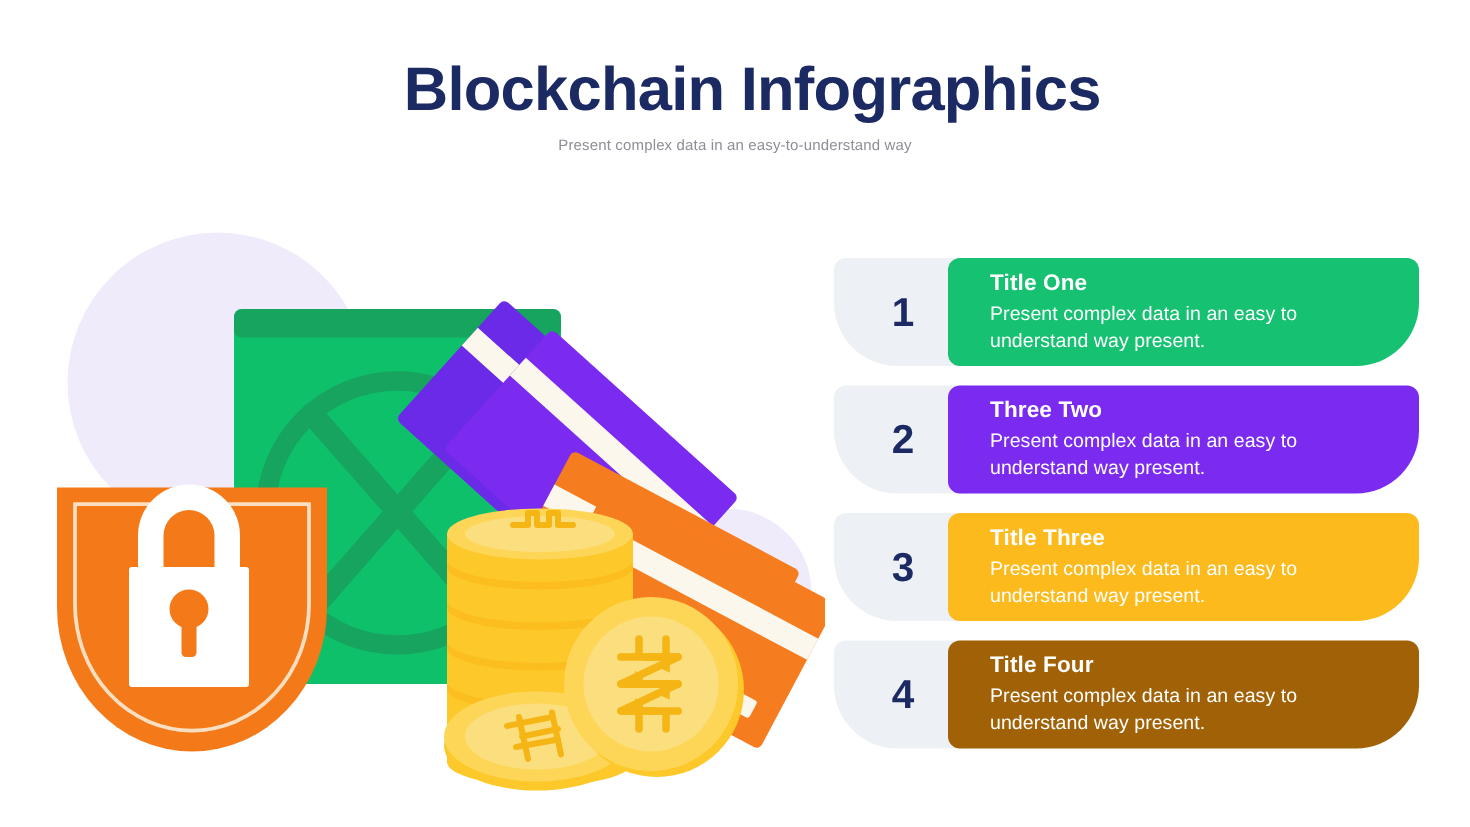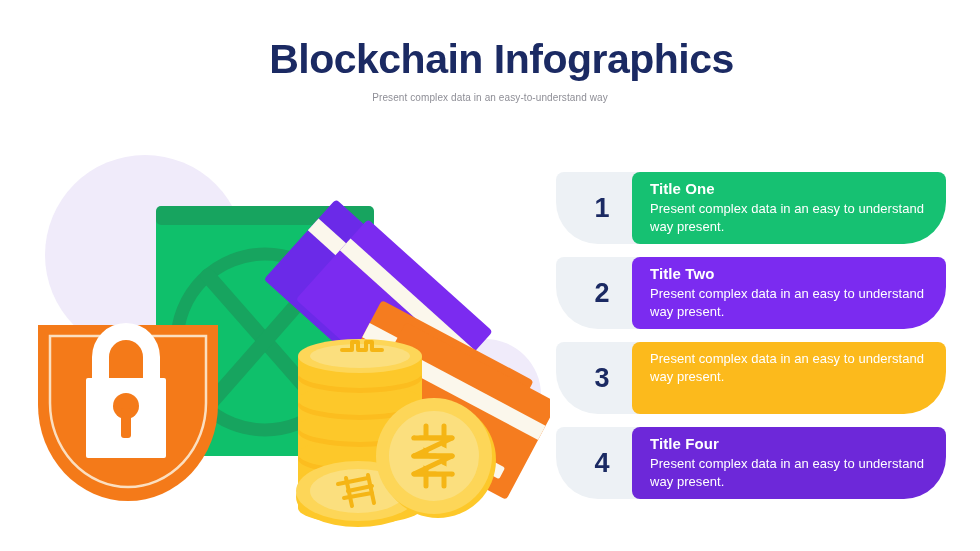--- a/index.html
+++ b/index.html
@@ -90,21 +90,21 @@
     padding-left: 4px;
   }
 
   .bar {
     position: absolute;
     left: 76px;
     top: 0;
     width: 314px;
     height: 72px;
     border-radius: 8px 8px 42px 8px;
-    padding: 8px 22px 8px 18px;
+    padding: 8px 22px 8px 28px;
     box-sizing: border-box;
     color: #ffffff;
   }
   .bar-title {
     font-size: 15px;
     font-weight: bold;
     line-height: 1.2;
     margin: 0 0 2px 0;
     letter-spacing: 0.1px;
   }
@@ -226,38 +226,39 @@
         <p class="bar-title">Title One</p>
         <p class="bar-desc">Present complex data in an easy to understand way present.</p>
       </div>
     </div>
 
     <div class="row">
       <div class="num-panel">
         <span class="num">2</span>
       </div>
       <div class="bar" style="background:#7B2BF0">
-        <p class="bar-title">Title Two</p>
+        <p class="bar-title">Three Two</p>
         <p class="bar-desc">Present complex data in an easy to understand way present.</p>
       </div>
     </div>
 
     <div class="row">
       <div class="num-panel">
         <span class="num">3</span>
       </div>
       <div class="bar" style="background:#FCBA1C">
+        <p class="bar-title">Title Three</p>
         <p class="bar-desc">Present complex data in an easy to understand way present.</p>
       </div>
     </div>
 
     <div class="row">
       <div class="num-panel">
         <span class="num">4</span>
       </div>
-      <div class="bar" style="background:#6d28d9">
+      <div class="bar" style="background:#a16207">
         <p class="bar-title">Title Four</p>
         <p class="bar-desc">Present complex data in an easy to understand way present.</p>
       </div>
     </div>
 
   </div>
 </div>
 
 </body></html>

